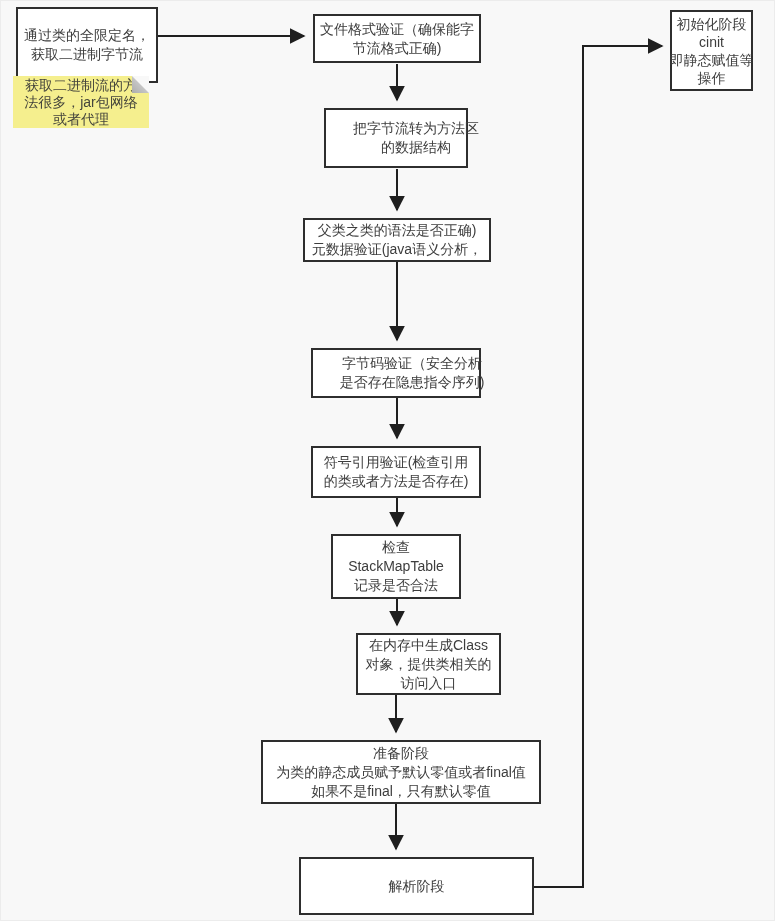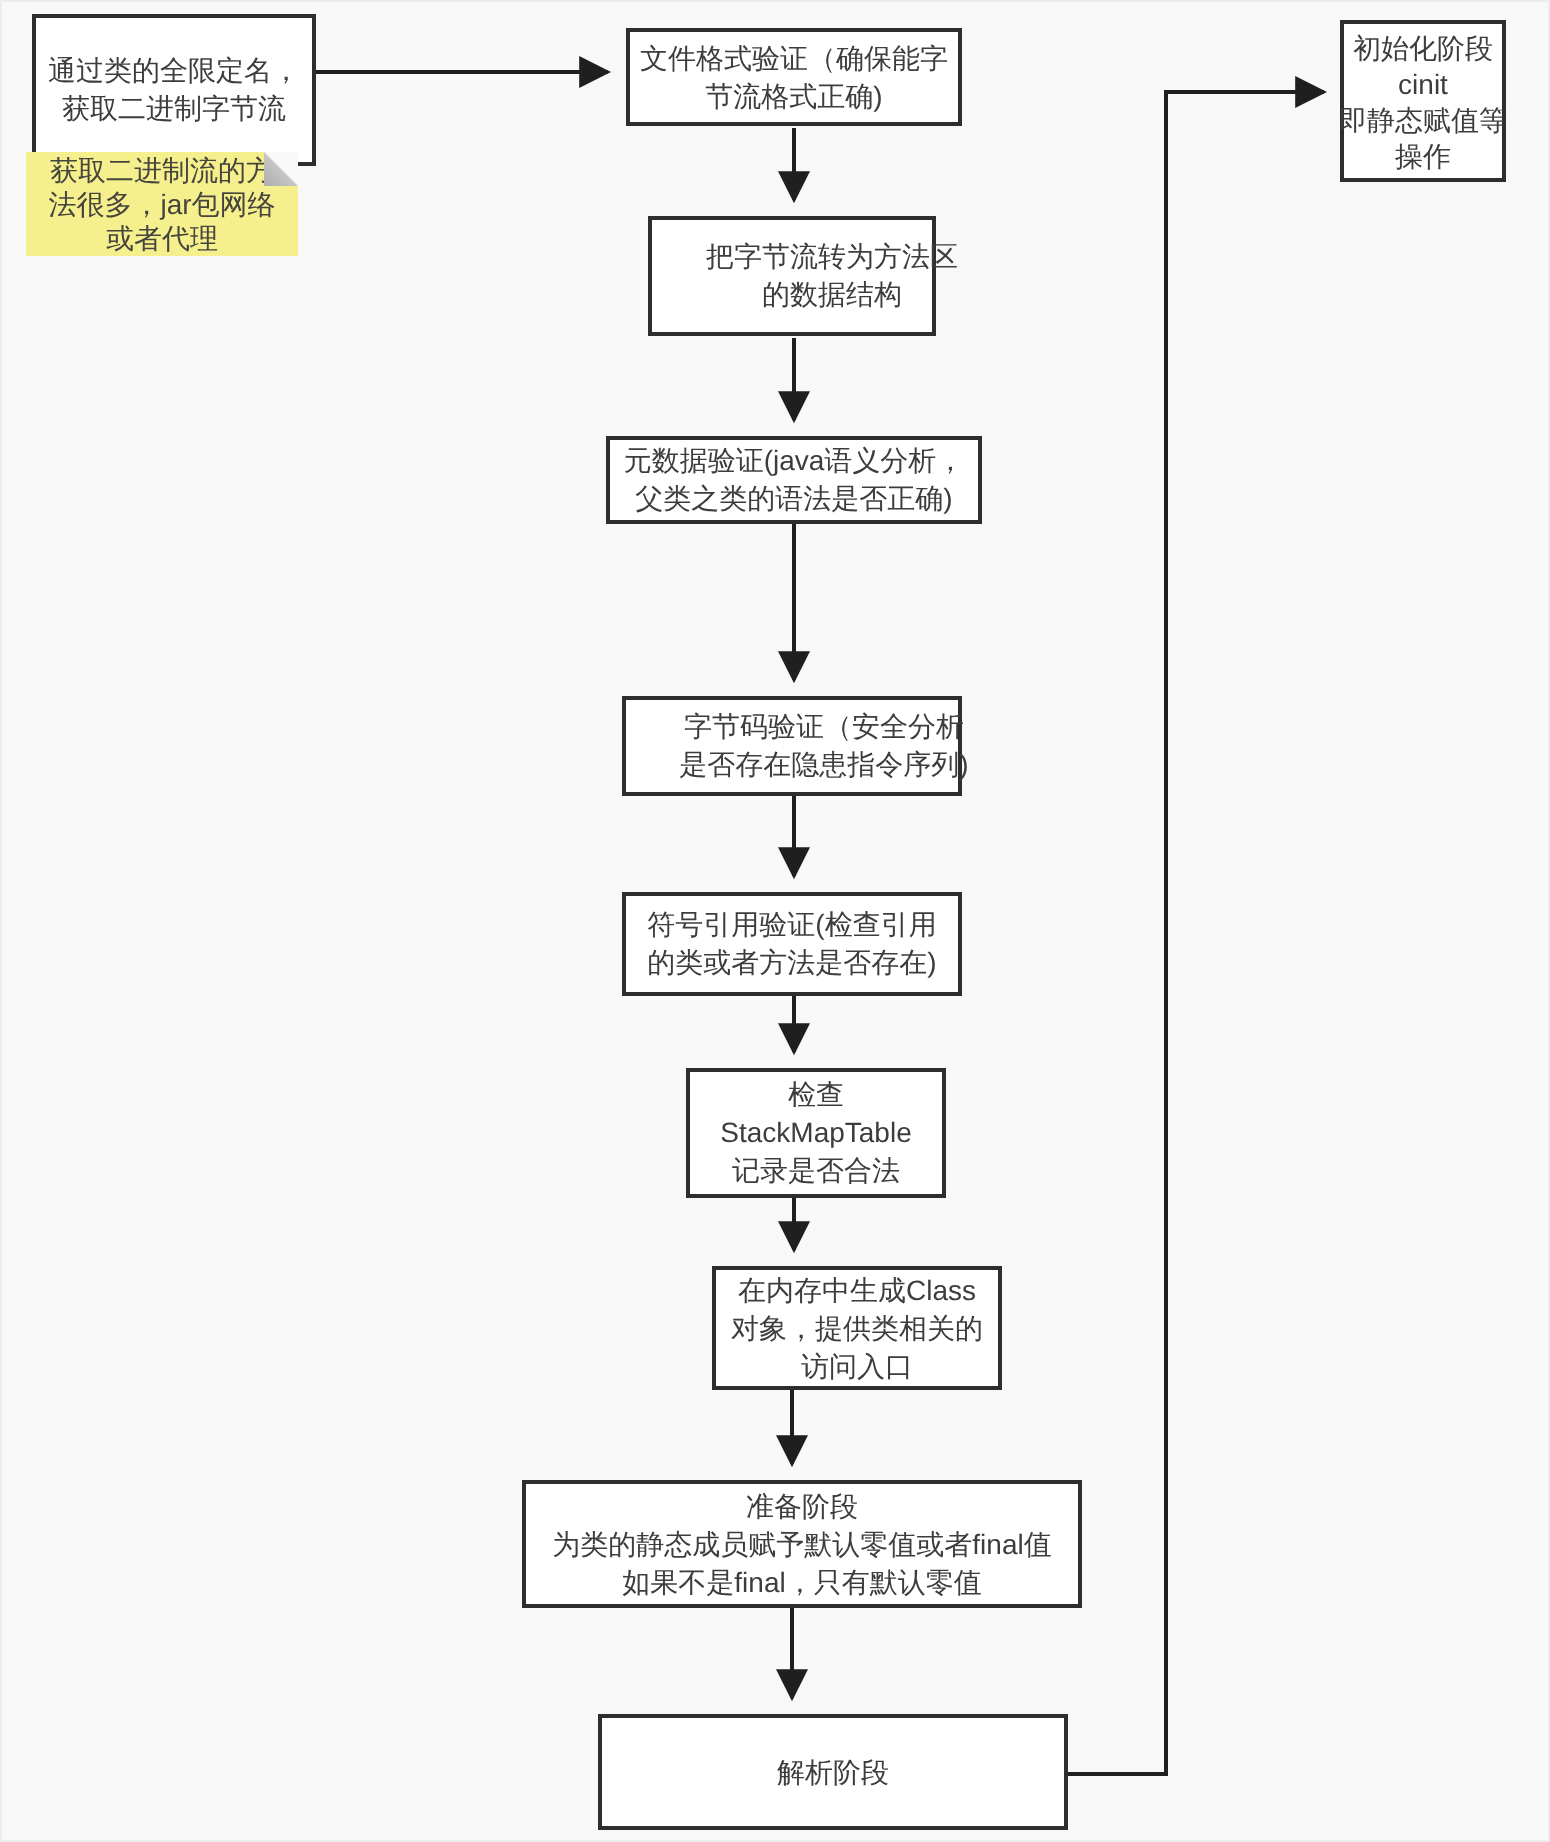--- a/index.html
+++ b/index.html
@@ -98,35 +98,35 @@
     <div>即静态赋值等</div>
     <div>操作</div>
   </div>
 
   <div class="flow-box" style="left:323px;top:107px;width:144px;height:60px;padding-left:40px;">
     <div>把字节流转为方法区</div>
     <div>的数据结构</div>
   </div>
 
   <div class="flow-box" style="left:302px;top:217px;width:188px;height:44px;">
+    <div>父类之类的语法是否正确)</div>
     <div>元数据验证(java语义分析，</div>
-    <div>父类之类的语法是否正确)</div>
   </div>
 
   <div class="flow-box" style="left:310px;top:347px;width:170px;height:50px;padding-left:32px;">
     <div>字节码验证（安全分析</div>
     <div>是否存在隐患指令序列)</div>
   </div>
 
   <div class="flow-box" style="left:310px;top:445px;width:170px;height:52px;">
     <div>符号引用验证(检查引用</div>
     <div>的类或者方法是否存在)</div>
   </div>
 
-  <div class="flow-box" style="left:342px;top:533px;width:130px;height:65px;">
+  <div class="flow-box" style="left:330px;top:533px;width:130px;height:65px;">
     <div>检查</div>
     <div>StackMapTable</div>
     <div>记录是否合法</div>
   </div>
 
   <div class="flow-box" style="left:323px;top:632px;width:145px;height:62px;margin-left:32px;">
     <div>在内存中生成Class</div>
     <div>对象，提供类相关的</div>
     <div>访问入口</div>
   </div>

